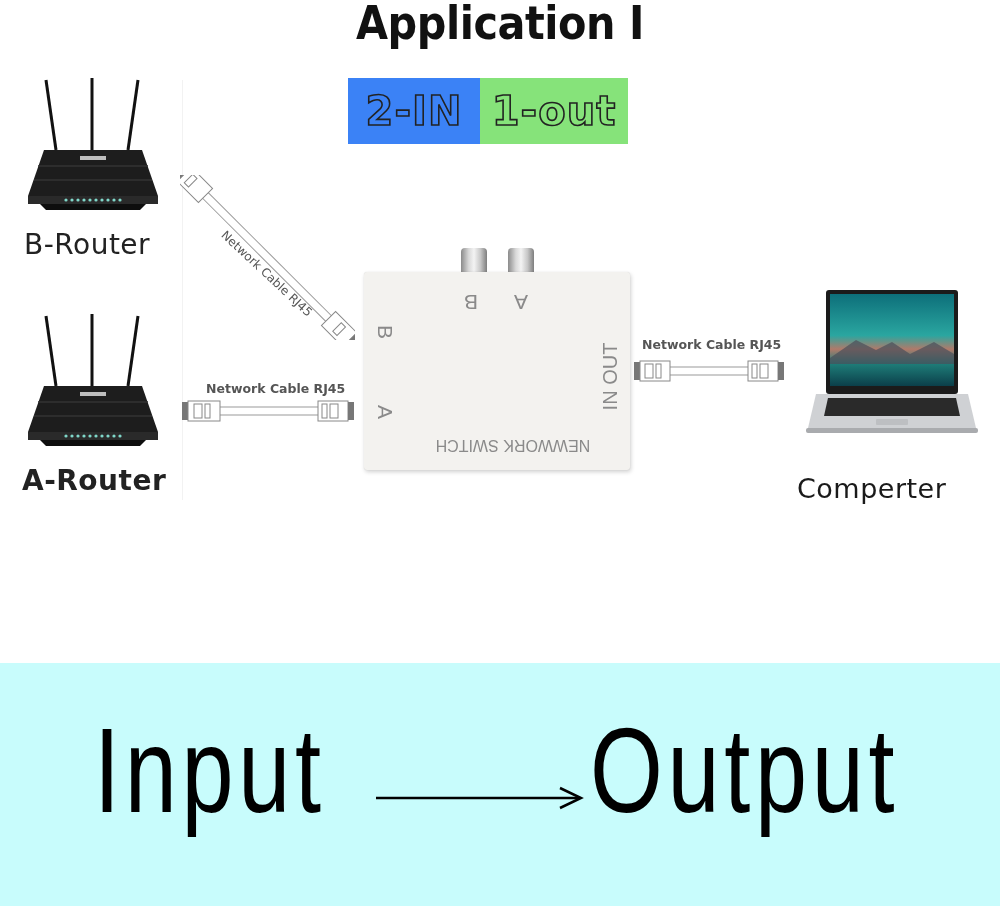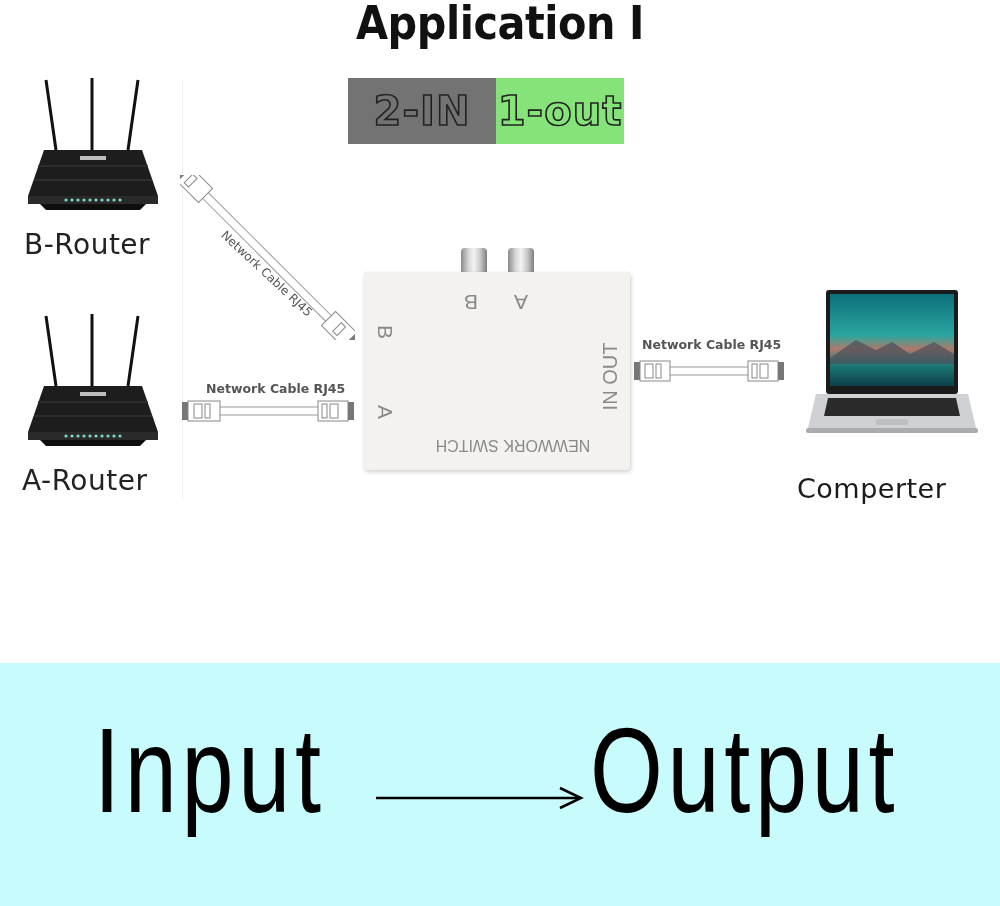--- a/index.html
+++ b/index.html
@@ -16,22 +16,22 @@
     font-family: "DejaVu Sans", sans-serif; font-size: 46px; font-weight: bold;
     color: #111; letter-spacing: -0.5px; transform: scaleX(0.9);
   }
   
   #badge { left: 348px; top: 78px; height: 66px; display: flex; }
   .badge-seg {
     height: 66px; display: flex; align-items: center; justify-content: center;
     font-family: "DejaVu Sans", sans-serif; font-weight: bold; font-size: 40px;
     color: transparent; -webkit-text-stroke: 1.6px #222; letter-spacing: 1px;
   }
-  #badge-in { width: 148px; background: #737373; }
-  #badge-out { width: 128px; background: #86e37a; }
+  #badge-in { width: 132px; background: #3b82f6; }
+  #badge-out { width: 148px; background: #86e37a; }
 
   
   #divider { left: 182px; top: 80px; width: 1px; height: 420px; background: #f2f2f2; }
 
   
   .router { width: 140px; height: 170px; }
   .router-label {
     font-family: "DejaVu Sans", sans-serif; font-size: 28px; color: #222;
     letter-spacing: 0.5px;
   }
@@ -124,21 +124,21 @@
       <circle cx="54" cy="128" r="1.6"></circle>
     <circle cx="60" cy="128" r="1.6"></circle>
       <circle cx="66" cy="128" r="1.6"></circle>
       <circle cx="72" cy="128" r="1.6"></circle>
     <circle cx="78" cy="128" r="1.6"></circle>
       <circle cx="84" cy="128" r="1.6"></circle>
       <circle cx="90" cy="128" r="1.6"></circle>
     <circle cx="96" cy="128" r="1.6"></circle>
   </g>
 </svg>
-<div class="abs router-label" style="left:22px; top:464px;">A-Router</div>
+<div class="abs router-label" style="left:22px; top:464px;font-weight:bold;">A-Router</div>
 
 <svg class="abs" style="left:180px; top:175px;" width="175" height="165" viewBox="0 0 175 165">
   <g transform="rotate(45 87 82)">
     <line x1="-10" y1="78" x2="184" y2="78" stroke="#999" stroke-width="1"></line>
     <line x1="-10" y1="86" x2="184" y2="86" stroke="#999" stroke-width="1"></line>
     <rect x="-30" y="72" width="30" height="20" fill="#fff" stroke="#888"></rect>
     <rect x="-38" y="74" width="8" height="16" fill="#777"></rect>
     <rect x="-24" y="76" width="6" height="12" fill="none" stroke="#888"></rect>
     <rect x="174" y="72" width="30" height="20" fill="#fff" stroke="#888"></rect>
     <rect x="204" y="74" width="8" height="16" fill="#777"></rect>

